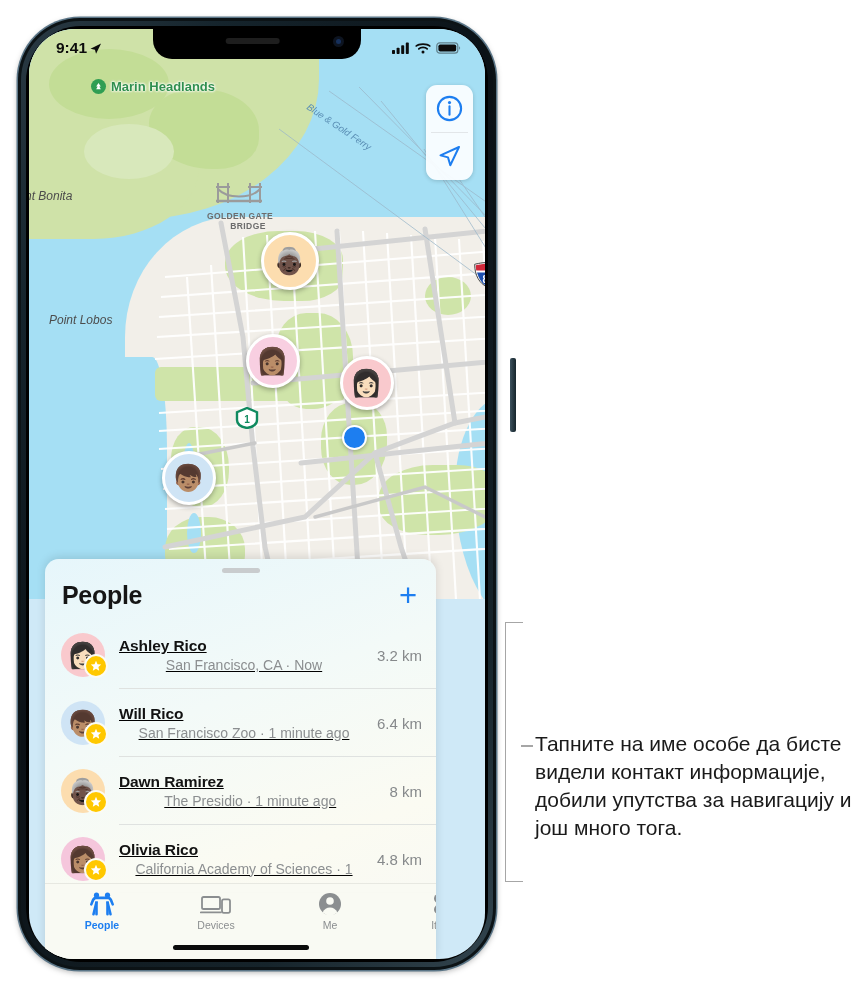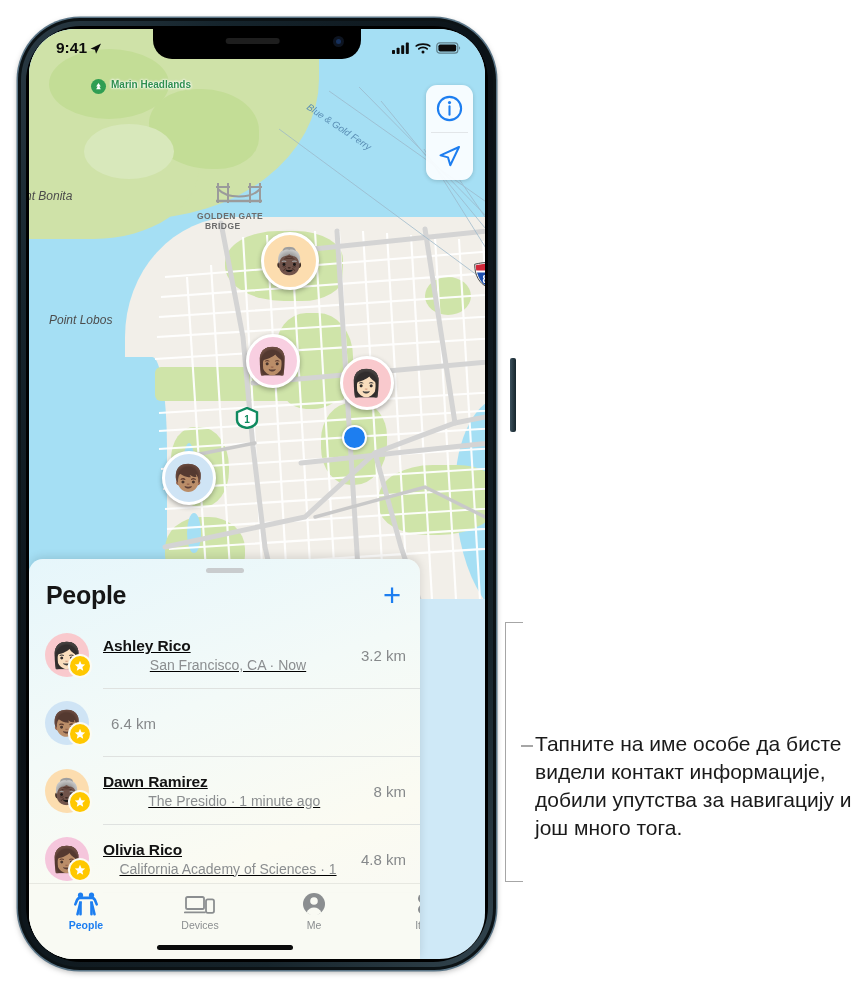--- a/index.html
+++ b/index.html
@@ -62,22 +62,22 @@
   #park-f{left:40px;top:300px;width:80px;height:70px;background:#cfe4a9;border-radius:45%;}
   #lake-a{left:58px;top:226px;width:12px;height:52px;background:#a5dff4;border-radius:50%;}
   #lake-b{left:62px;top:296px;width:14px;height:40px;background:#a5dff4;border-radius:50%;}
 
   
   #gg-bridge{left:186px;top:150px;width:48px;height:26px;}
 
   
   .maplabel{position:absolute;color:#5d5d5d;font-size:11px;white-space:nowrap;}
   .maplabel.italic{font-style:italic;font-size:12px;color:#4c4c4c;}
-  .maplabel.caps{font-size:8.5px;letter-spacing:.4px;color:#6c6c6c;text-align:left;font-weight:600;}
-  .maplabel.park{color:#2f8f4e;font-weight:600;font-size:10px;
+  .maplabel.caps{font-size:8.5px;letter-spacing:.4px;color:#6c6c6c;text-align:center;font-weight:600;}
+  .maplabel.park{color:#2f8f4e;font-weight:600;font-size:13px;
       text-shadow:0 0 3px #fff,0 0 3px #fff,0 0 2px #fff;}
   .maplabel.ferry{color:#5b8fb5;font-size:9.5px;font-style:italic;}
 
   #park-pin{position:absolute;left:62px;top:50px;width:15px;height:15px;border-radius:50%;
       background:#2f9e53;display:flex;align-items:center;justify-content:center;}
 
   
   #map-controls{position:absolute;right:12px;top:56px;width:47px;
       background:rgba(250,253,255,.95);border-radius:11px;
       box-shadow:0 1px 4px rgba(0,0,0,.18);overflow:hidden;}
@@ -95,21 +95,21 @@
       box-shadow:0 2px 5px rgba(0,0,0,.3);overflow:hidden;display:flex;
       align-items:center;justify-content:center;font-size:26px;line-height:1;}
   #pin-dawn{left:232px;top:203px;width:52px;height:52px;background:#fcddaf;}
   #pin-olivia{left:217px;top:305px;width:48px;height:48px;background:#f8cfe1;}
   #pin-ashley{left:311px;top:327px;width:48px;height:48px;background:#f9c9cd;}
   #pin-will{left:133px;top:422px;width:48px;height:48px;background:#cfe4f5;}
   #user-dot{position:absolute;left:313px;top:396px;width:21px;height:21px;border-radius:50%;
       background:#1d7ef0;border:2.5px solid #fff;box-shadow:0 1px 4px rgba(0,0,0,.3);}
 
   
-  #sheet{position:absolute;left:0;bottom:0;width:391px;height:400px;
+  #sheet{position:absolute;left:16px;bottom:0;width:391px;height:400px;
       border-radius:14px 14px 0 0;
       background:linear-gradient(160deg,#e6f6fb 0%,#f3faf8 38%,#fbfbf2 70%,#f7f8f4 100%);
       box-shadow:0 -2px 10px rgba(0,0,0,.12);overflow:hidden;}
   #grabber{position:absolute;left:50%;top:9px;transform:translateX(-50%);
       width:38px;height:5px;border-radius:3px;background:#c9ccce;}
   #sheet-header{position:absolute;left:0;top:0;width:100%;height:62px;
       display:flex;align-items:center;justify-content:space-between;padding:10px 17px 0;
       box-sizing:border-box;}
   #sheet-title{font-size:25px;font-weight:bold;color:#161616;letter-spacing:-.3px;}
   #add-button{font-size:31px;color:#1d7ef0;line-height:1;font-weight:300;
@@ -321,20 +321,24 @@
 
       <div class="person-row">
         <div class="avatar-wrap">
           <div class="avatar" style="background:#CFE4F5">👦🏽</div>
           <div class="star-badge">
             <svg width="12" height="12" viewBox="0 0 12 12">
                 <path d="M6 .8 L7.5 4.2 L11.2 4.5 L8.4 7 L9.2 10.7 L6 8.7 L2.8 10.7 L3.6 7 L.8 4.5 L4.5 4.2 Z" fill="#fff"></path>
               </svg>
           </div>
         </div>
+        <div class="person-text">
+          <div class="person-name">Will Rico</div>
+          <div class="person-sub">San Francisco Zoo · 1 minute ago</div>
+        </div>
         <div class="person-dist">6.4 km</div>
       </div>
 
       <div class="person-row">
         <div class="avatar-wrap">
           <div class="avatar" style="background:#FCDDAF">👵🏿</div>
           <div class="star-badge">
             <svg width="12" height="12" viewBox="0 0 12 12">
                 <path d="M6 .8 L7.5 4.2 L11.2 4.5 L8.4 7 L9.2 10.7 L6 8.7 L2.8 10.7 L3.6 7 L.8 4.5 L4.5 4.2 Z" fill="#fff"></path>
               </svg>

